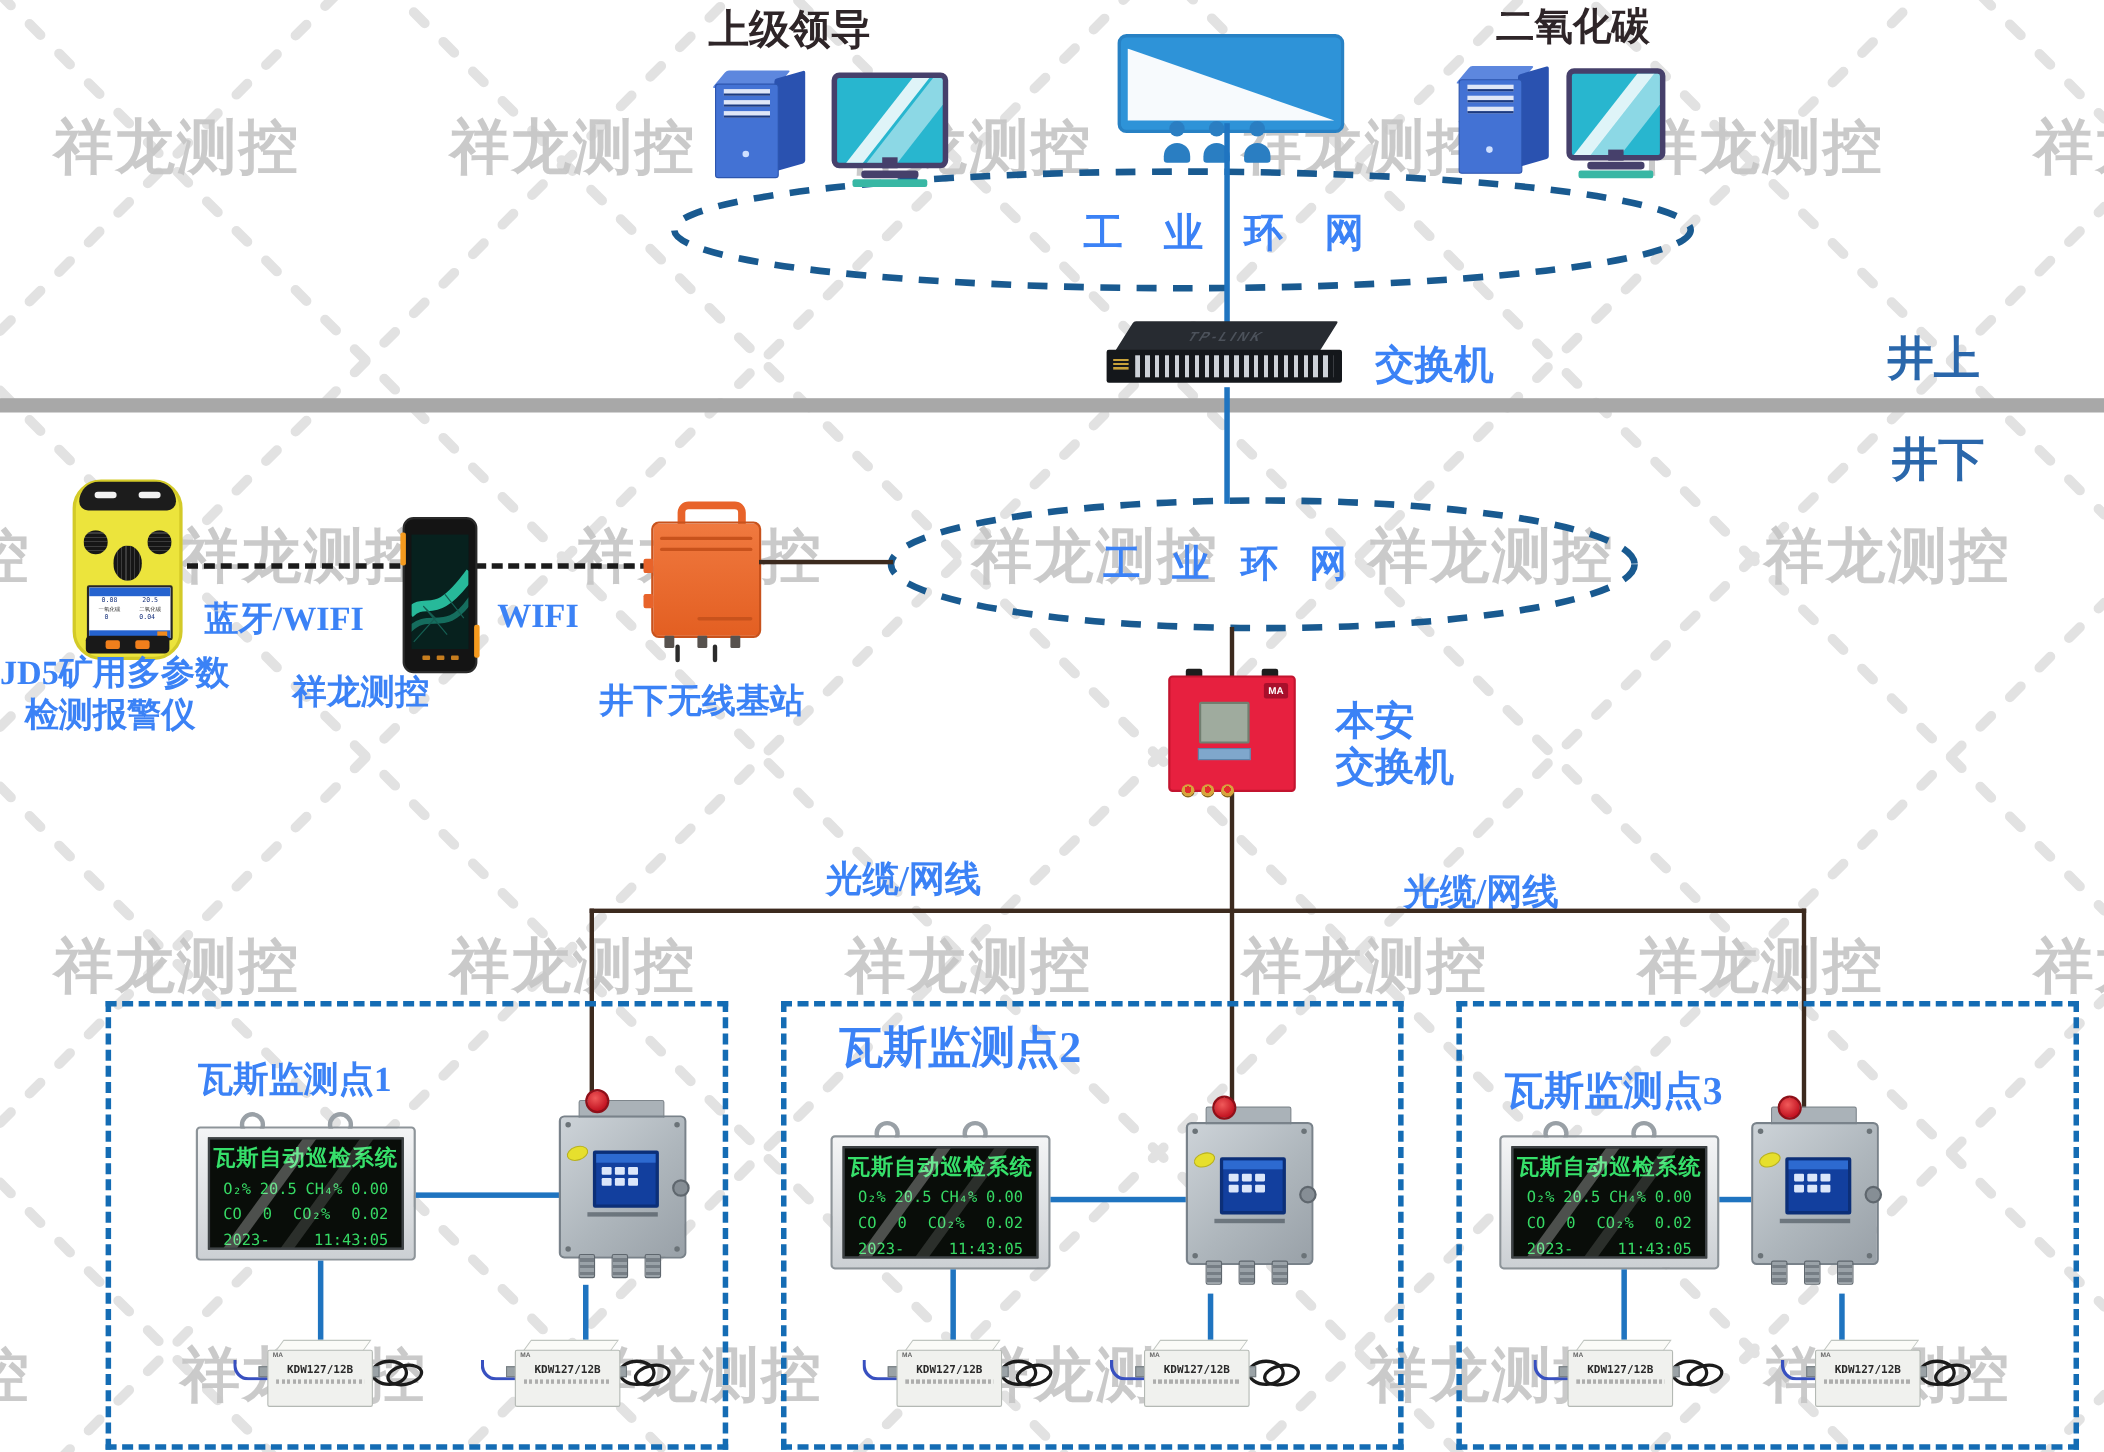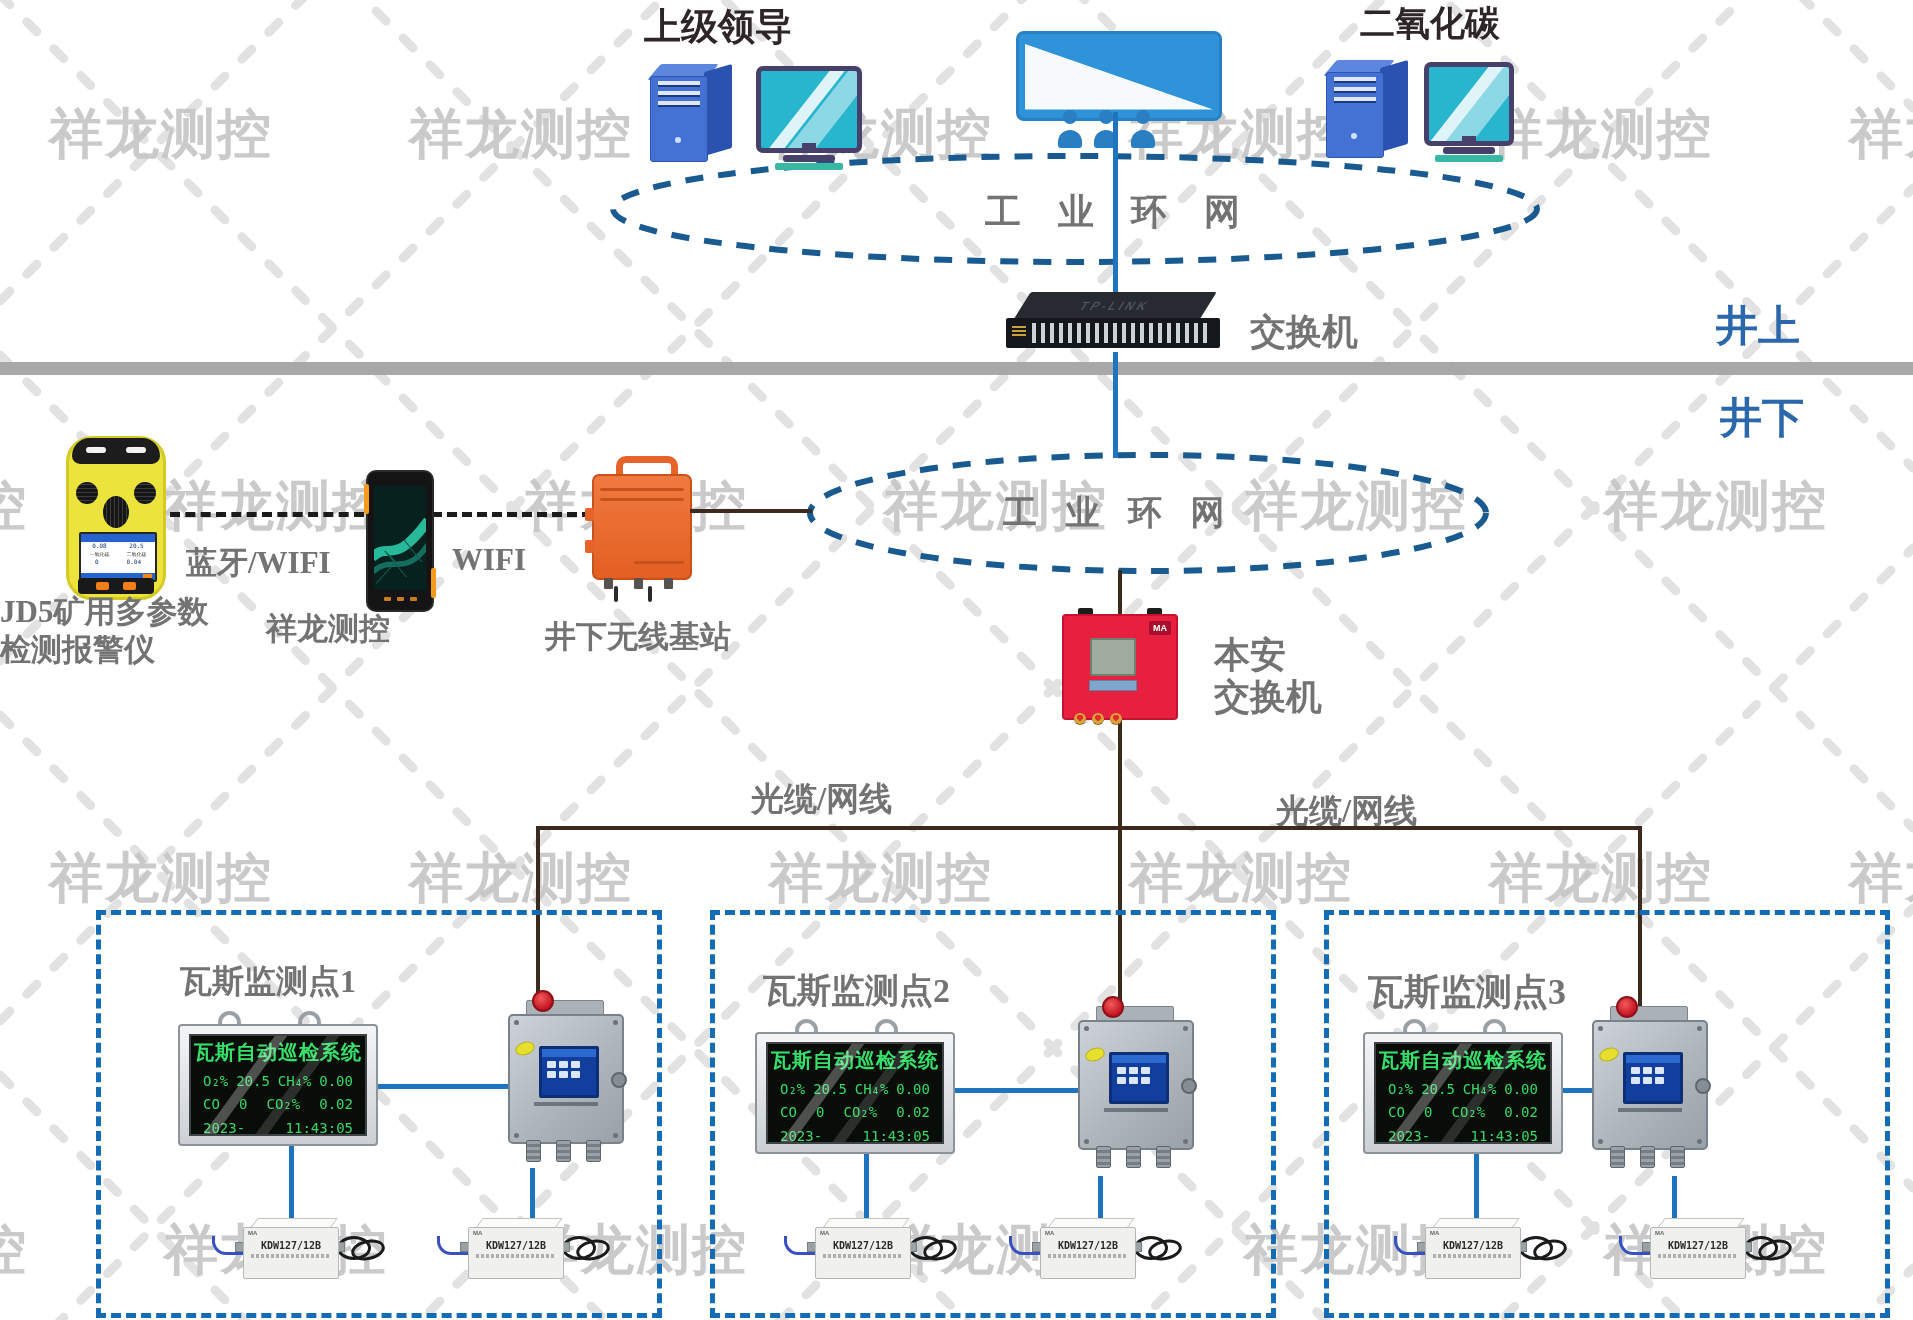--- a/index.html
+++ b/index.html
@@ -5,21 +5,21 @@
   html,body{margin:0;padding:0;background:#fff;}
   .canvas{position:relative;width:1913px;height:1320px;background:#ffffff;overflow:hidden;
           font-family:"Liberation Sans",sans-serif;}
   .abs{position:absolute;}
   
   #lattice{position:absolute;left:0;top:0;z-index:1;}
   .wm{position:absolute;z-index:2;font-family:"Liberation Sans",sans-serif;font-weight:bold;
       font-size:54px;letter-spacing:2px;color:rgba(198,198,198,0.92);white-space:nowrap;}
   #diagram{position:absolute;inset:0;z-index:3;}
   
-  .lbl{position:absolute;color:#737373;font-family:"Liberation Serif","DejaVu Serif",serif;
+  .lbl{position:absolute;color:#3b82f6;font-family:"Liberation Serif","DejaVu Serif",serif;
        font-weight:bold;white-space:nowrap;}
   .lbl-dark{color:#2e2528;}
   .lbl-blue{color:#2a67ab;font-family:"Liberation Sans",sans-serif;}
   
   .vline-blue{position:absolute;width:5px;background:#1f74c0;}
   .hline-blue{position:absolute;height:5px;background:#1f74c0;}
   .vline-brown{position:absolute;width:4px;background:#3c2a1e;}
   .hline-brown{position:absolute;height:4px;background:#3c2a1e;}
   .dashlink{position:absolute;height:0;border-top:5px dashed #1b1b1b;}
   .graybar{position:absolute;left:0;top:362px;width:1913px;height:13px;background:#a8a8a8;}
@@ -327,21 +327,21 @@
           </div>
         <div class="det-scr-foot"></div>
           <div class="det-chip"></div>
       </div>
       <div class="det-btm">
           <i class="det-btn" style="left:18px"></i>
           <i class="det-btn" style="right:18px"></i>
         </div>
     </div>
     <div class="lbl" style="left:0px;top:591px;width:200px;text-align:center;font-size:31px">JD5矿用多参数</div>
-    <div class="lbl" style="left:0px;top:629px;width:200px;text-align:left;font-size:31px">检测报警仪</div>
+    <div class="lbl" style="left:0px;top:629px;width:200px;text-align:center;font-size:31px">检测报警仪</div>
 
     <div class="dashlink" style="left:170px;top:512px;width:194px"></div>
     <div class="lbl" style="left:186px;top:542px;font-size:31px">蓝牙/WIFI</div>
     <div class="dashlink" style="left:432px;top:512px;width:160px"></div>
     <div class="lbl" style="left:452px;top:542px;font-size:31px">WIFI</div>
 
     <div class="phone abs" style="left:366px;top:470px">
       <div class="phone-acc" style="left:-4px;top:12px"></div>
       <div class="phone-acc" style="right:-4px;bottom:12px"></div>
       <div class="phone-screen">
@@ -489,21 +489,21 @@
         <div class="pb-nub" style="right:-8px;top:24px"></div>
       <div class="pb-top"></div>
       <div class="pb-front">
         <div class="pb-ma">MA</div>
         <div class="pb-model">KDW127/12B</div>
         <div class="pb-sub"></div>
       </div>
     </div>
 
     <div class="mbox" style="left:710px;top:910px;width:556px;height:398px"></div>
-    <div class="lbl" style="left:763px;top:968px;font-size:34px">瓦斯监测点2</div>
+    <div class="lbl" style="left:763px;top:924px;font-size:40px">瓦斯监测点2</div>
 
     <div class="led abs" style="left:755px;top:1032px">
       <div class="led-hook" style="left:40px"></div>
         <div class="led-hook" style="left:120px"></div>
       <div class="led-frame">
         <div class="led-screen">
           <div class="led-glare" style="left:28%"></div>
             <div class="led-glare" style="left:58%;opacity:.5"></div>
           <div class="led-header">瓦斯自动巡检系统</div>
           <div class="led-row">

